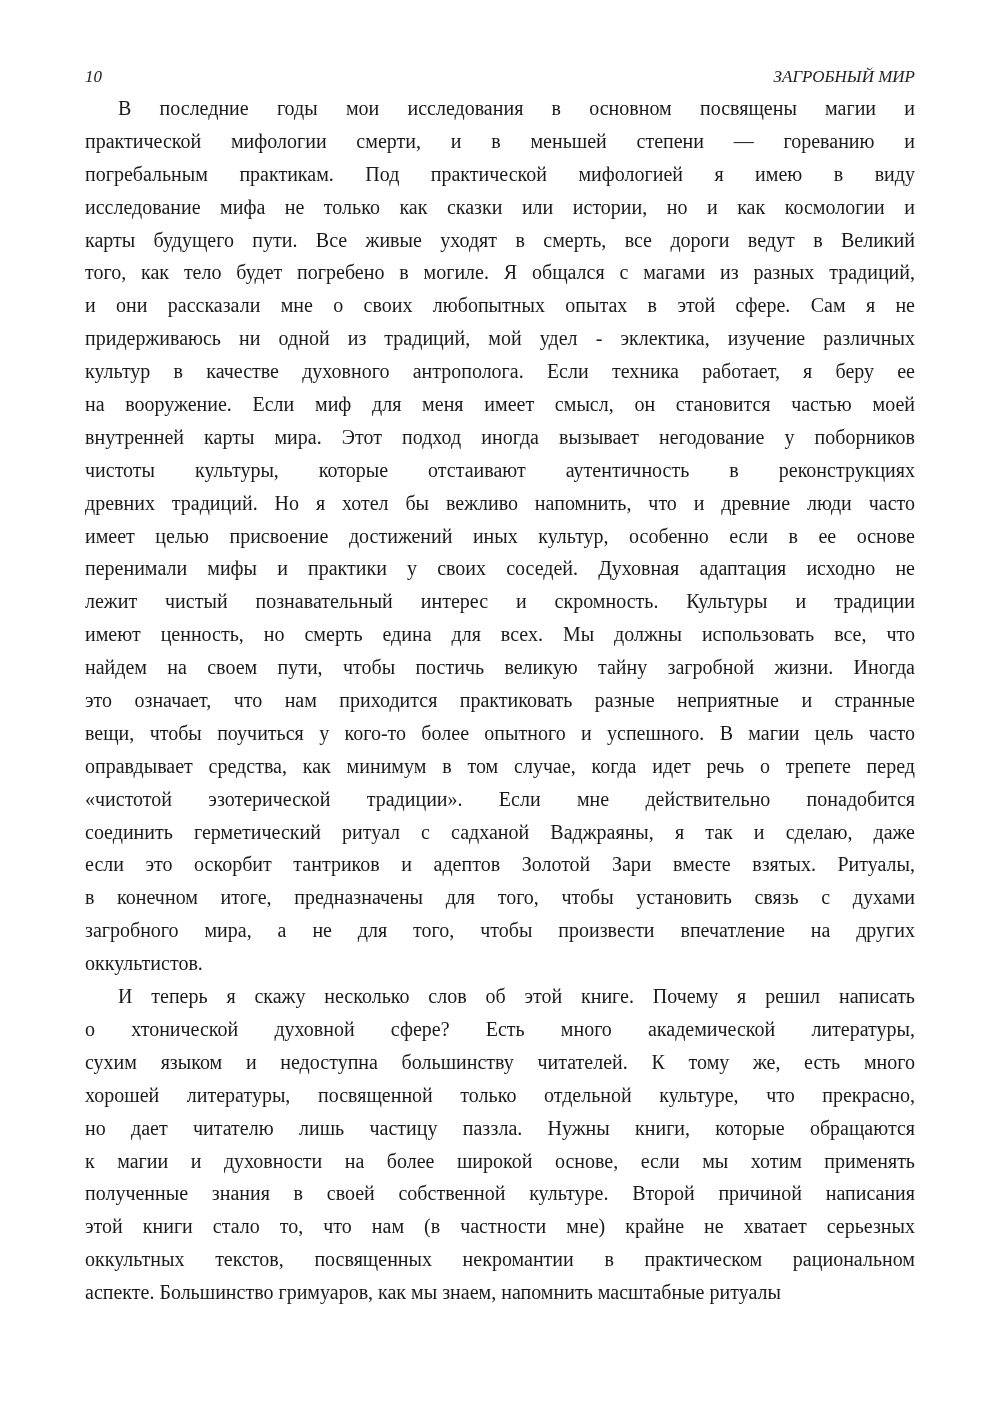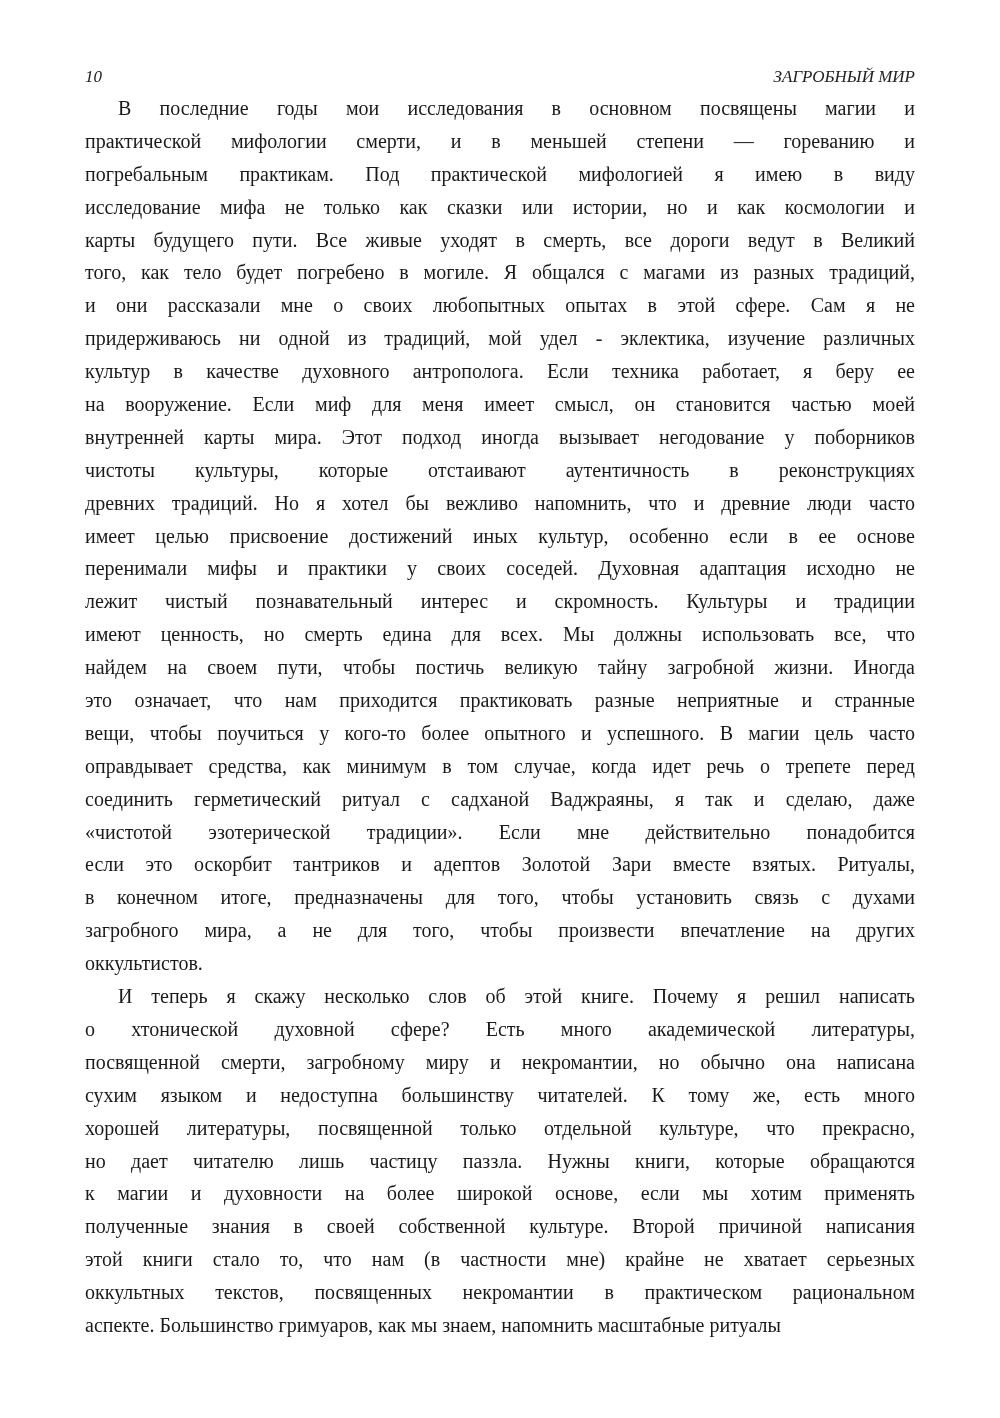--- a/index.html
+++ b/index.html
@@ -37,31 +37,30 @@
         <span class="line">чистоты культуры, которые отстаивают аутентичность в реконструкциях</span>
         <span class="line">древних традиций. Но я хотел бы вежливо напомнить, что и древние люди часто</span>
         <span class="line">имеет целью присвоение достижений иных культур, особенно если в ее основе</span>
         <span class="line">перенимали мифы и практики у своих соседей. Духовная адаптация исходно не</span>
         <span class="line">лежит чистый познавательный интерес и скромность. Культуры и традиции</span>
         <span class="line">имеют ценность, но смерть едина для всех. Мы должны использовать все, что</span>
         <span class="line">найдем на своем пути, чтобы постичь великую тайну загробной жизни. Иногда</span>
         <span class="line">это означает, что нам приходится практиковать разные неприятные и странные</span>
         <span class="line">вещи, чтобы поучиться у кого-то более опытного и успешного. В магии цель часто</span>
         <span class="line">оправдывает средства, как минимум в том случае, когда идет речь о трепете перед</span>
+        <span class="line">«чистотой эзотерической традиции». Если мне действительно понадобится</span>
         <span class="line">соединить герметический ритуал с садханой Ваджраяны, я так и сделаю, даже</span>
-        <span class="line">«чистотой эзотерической традиции». Если мне действительно понадобится</span>
         <span class="line">если это оскорбит тантриков и адептов Золотой Зари вместе взятых. Ритуалы,</span>
         <span class="line">в конечном итоге, предназначены для того, чтобы установить связь с духами</span>
         <span class="line">загробного мира, а не для того, чтобы произвести впечатление на других</span>
         <span class="line last">оккультистов.</span>
       </div>
       <div>
         <span class="line first">И теперь я скажу несколько слов об этой книге. Почему я решил написать</span>
         <span class="line">о хтонической духовной сфере? Есть много академической литературы,</span>
-        <span class="line">посвященной смерти, загробному миру и некромантии, но обычно она написана</span>
         <span class="line">сухим языком и недоступна большинству читателей. К тому же, есть много</span>
         <span class="line">хорошей литературы, посвященной только отдельной культуре, что прекрасно,</span>
         <span class="line">но дает читателю лишь частицу паззла. Нужны книги, которые обращаются</span>
         <span class="line">к магии и духовности на более широкой основе, если мы хотим применять</span>
         <span class="line">полученные знания в своей собственной культуре. Второй причиной написания</span>
         <span class="line">этой книги стало то, что нам (в частности мне) крайне не хватает серьезных</span>
         <span class="line">оккультных текстов, посвященных некромантии в практическом рациональном</span>
         <span class="line last">аспекте. Большинство гримуаров, как мы знаем, напомнить масштабные ритуалы</span>
       </div>
     </div>

